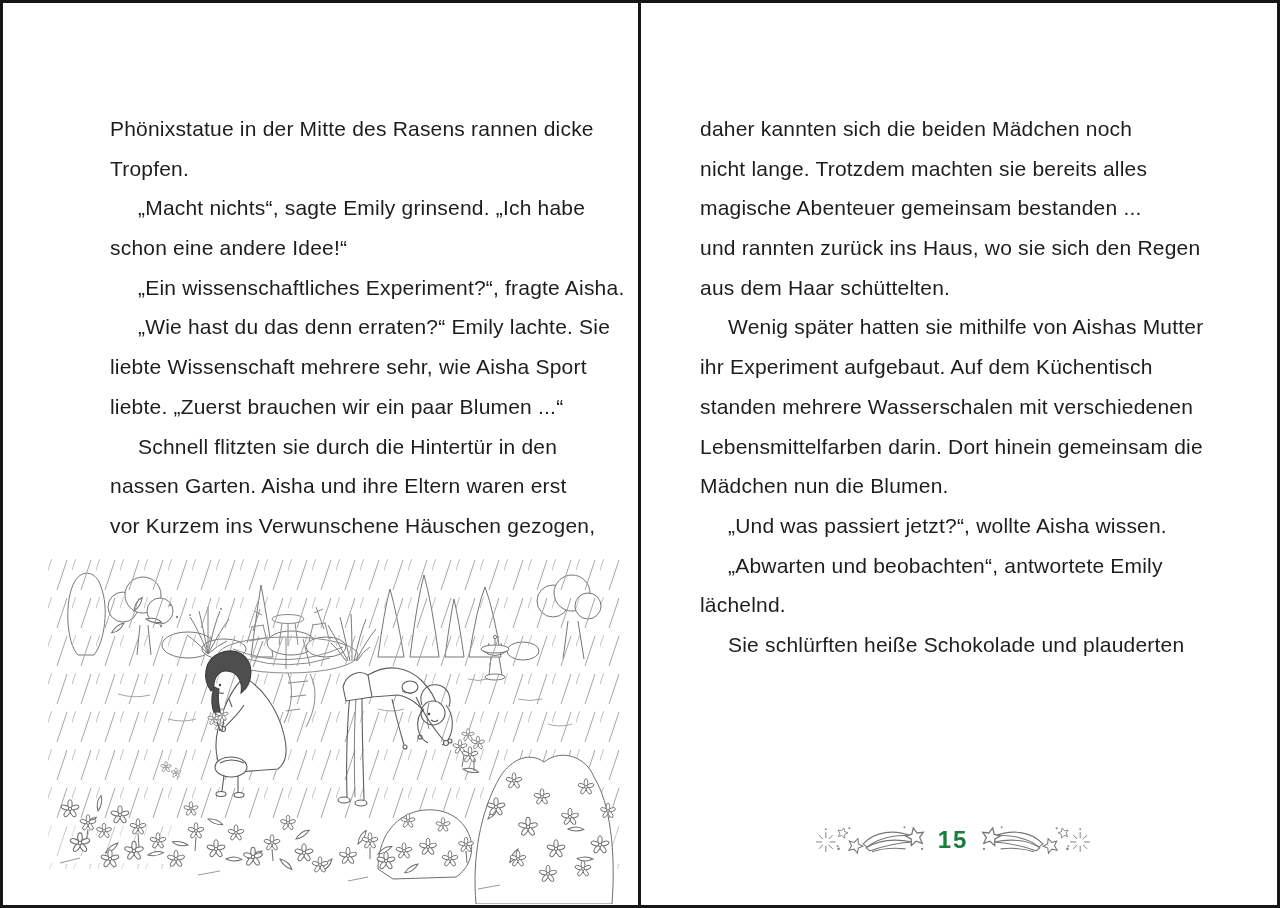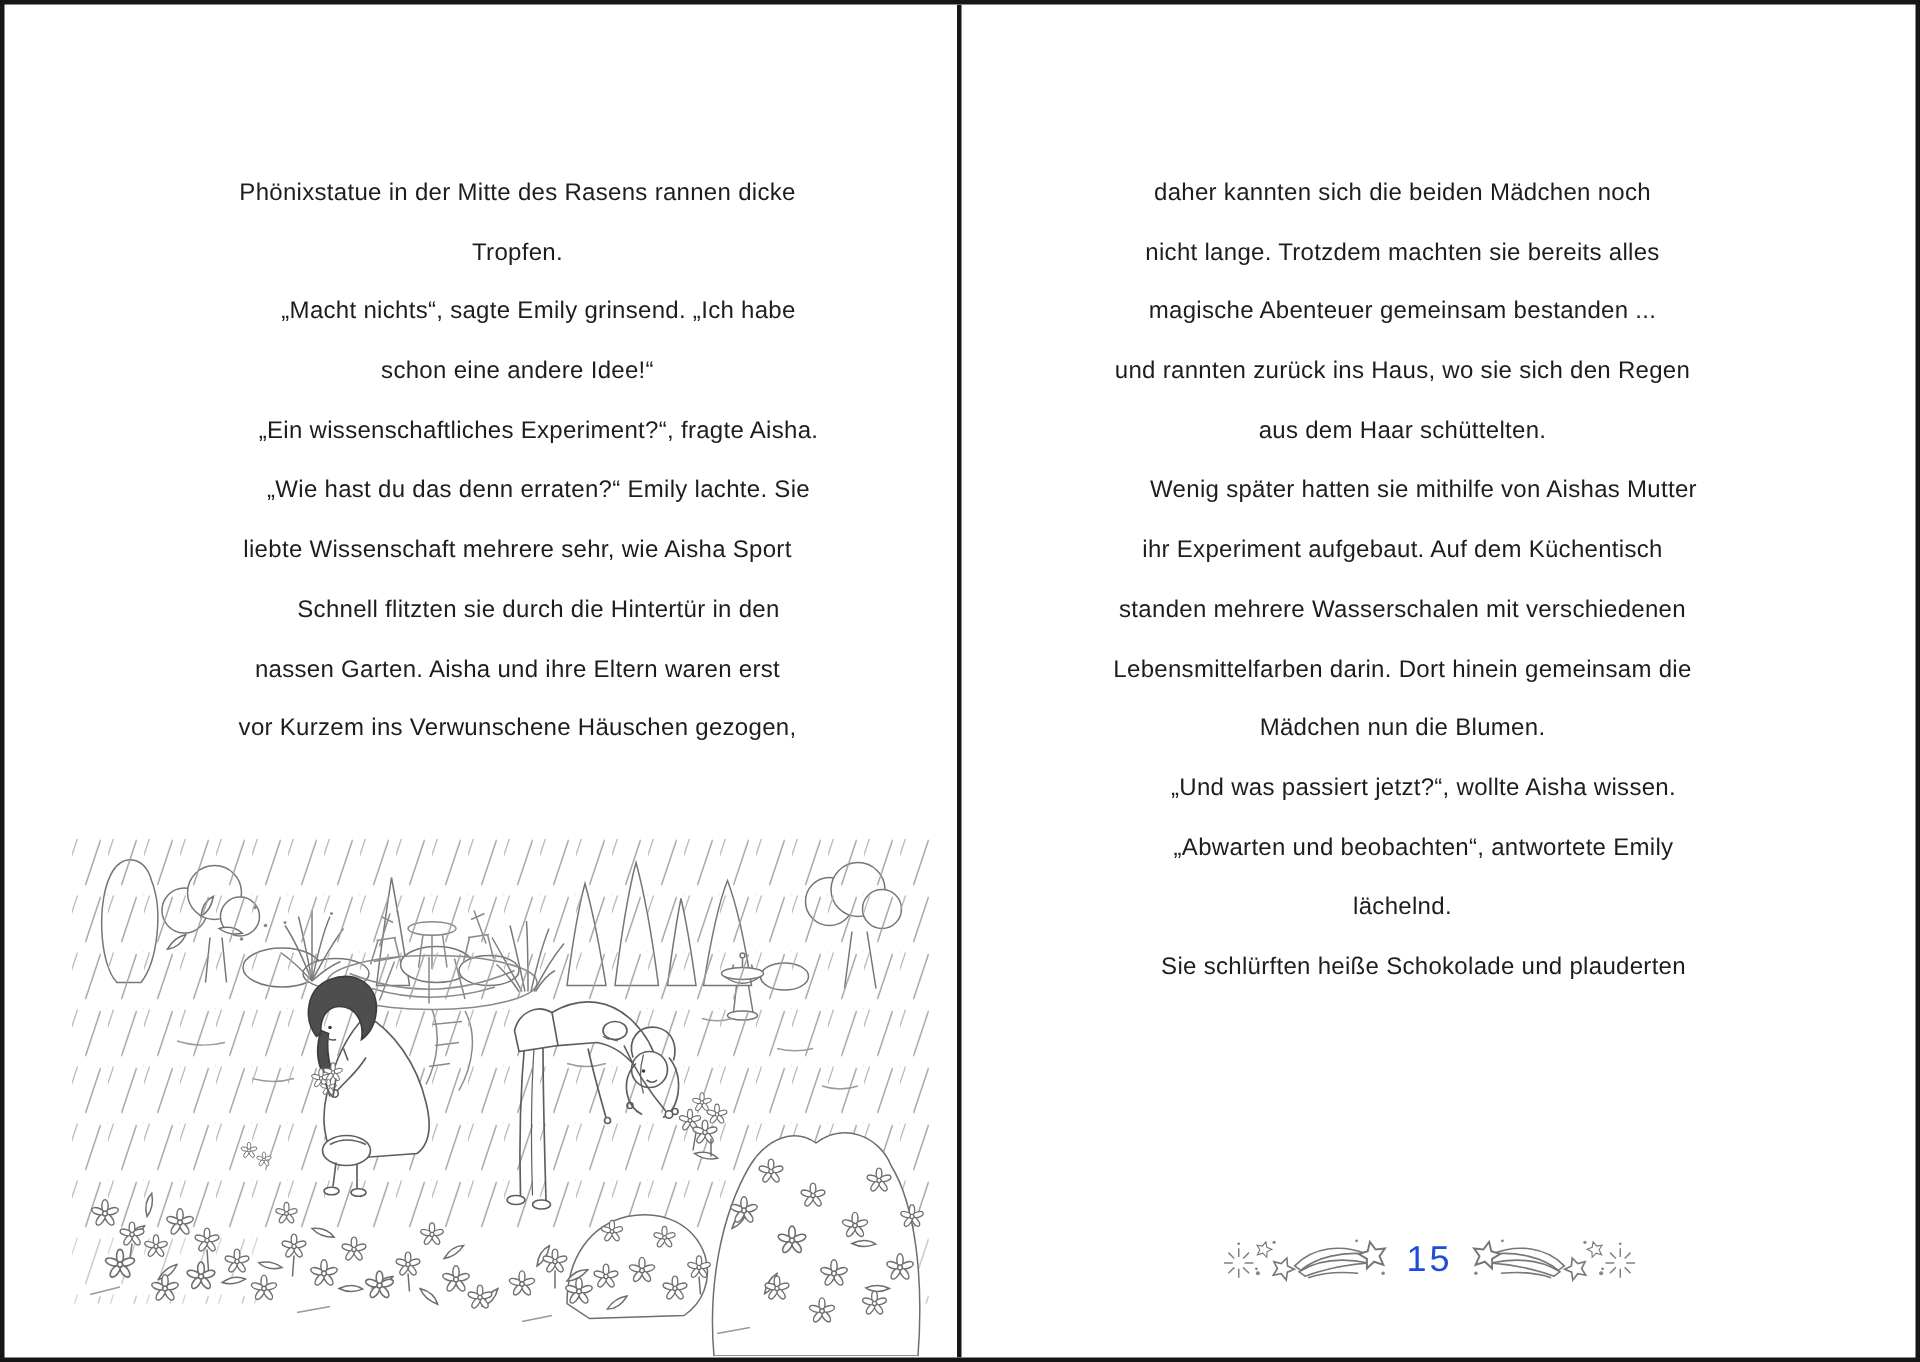--- a/index.html
+++ b/index.html
@@ -3,33 +3,33 @@
 <meta charset="utf-8">
 <style>
   html,body{margin:0;padding:0;background:#e8e8e8;}
   .spread{
     position:relative;width:1280px;height:908px;background:#ffffff;
     border:3px solid #161616;box-sizing:border-box;overflow:hidden;
     font-family:"Liberation Sans",sans-serif;
   }
   .divider{position:absolute;left:635px;top:0;width:3px;height:902px;background:#161616;}
   .text-block{
-    position:absolute;top:106px;color:#1d1d1d;font-size:16px;line-height:39.7px;
-    white-space:nowrap;letter-spacing:0.2px;text-align:center;
+    position:absolute;top:106px;color:#1d1d1d;font-size:21px;line-height:39.7px;
+    white-space:nowrap;letter-spacing:0.2px;
   }
   .text-block.left{left:107px;width:470px;}
   .text-block.right{left:697px;width:470px;}
   .text-line{height:39.7px;}
   .text-line.indent{padding-left:28px;}
   .illustration{position:absolute;left:45px;top:556px;width:575px;height:345px;}
   .footer{
     position:absolute;left:800px;top:816px;width:300px;height:42px;
     display:flex;align-items:center;justify-content:center;gap:12px;
   }
-  .page-number{font-size:24px;color:#1d4ed8;letter-spacing:2px;}
+  .page-number{font-size:24px;color:#15803d;letter-spacing:2px;font-weight:bold;}
   .orn{width:110px;height:36px;}
   .defs-holder{position:absolute;width:0;height:0;overflow:hidden;}
 </style>
 </head>
 <body>
 
 <div class="spread">
 
   <svg class="defs-holder" aria-hidden="true">
     <defs>
@@ -57,20 +57,21 @@
 
   <div class="page-left">
     <div class="text-block left">
         <div class="text-line">Phönixstatue in der Mitte des Rasens rannen dicke</div>
         <div class="text-line">Tropfen.</div>
         <div class="text-line indent">„Macht nichts“, sagte Emily grinsend. „Ich habe</div>
         <div class="text-line">schon eine andere Idee!“</div>
         <div class="text-line indent">„Ein wissenschaftliches Experiment?“, fragte Aisha.</div>
         <div class="text-line indent">„Wie hast du das denn erraten?“ Emily lachte. Sie</div>
         <div class="text-line">liebte Wissenschaft mehrere sehr, wie Aisha Sport</div>
+        <div class="text-line">liebte. „Zuerst brauchen wir ein paar Blumen ...“</div>
         <div class="text-line indent">Schnell flitzten sie durch die Hintertür in den</div>
         <div class="text-line">nassen Garten. Aisha und ihre Eltern waren erst</div>
         <div class="text-line">vor Kurzem ins Verwunschene Häuschen gezogen,</div>
       </div>
 
     <svg class="illustration" viewBox="0 0 575 345" aria-label="Line drawing of two girls picking flowers in a rainy garden with trees, patio chairs and a bird bath">
       <defs>
         <pattern id="rainp" width="24" height="38" patternUnits="userSpaceOnUse">
           <path d="M19,1 L9,31" stroke="#9d9d9d" stroke-width="1" fill="none"></path>
           <path d="M31,17 L21,47" stroke="#adadad" stroke-width="0.8" fill="none"></path>

